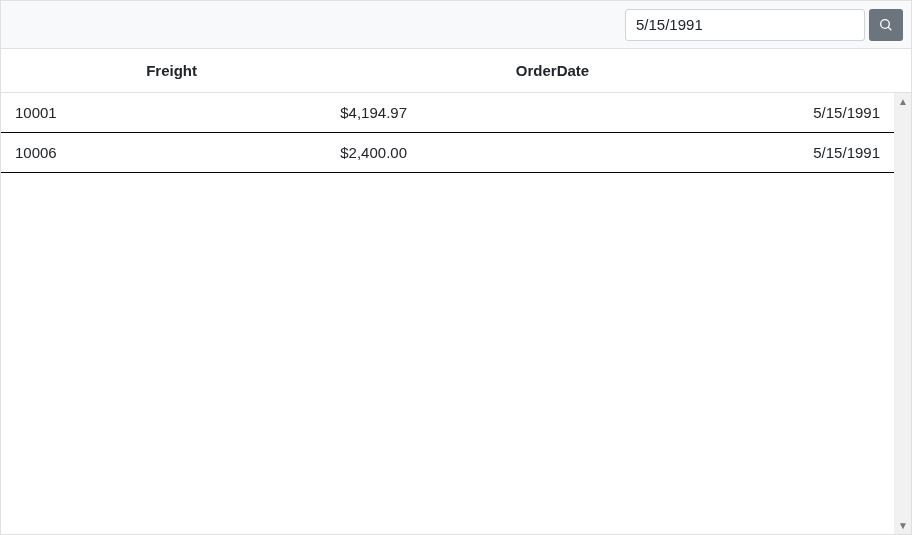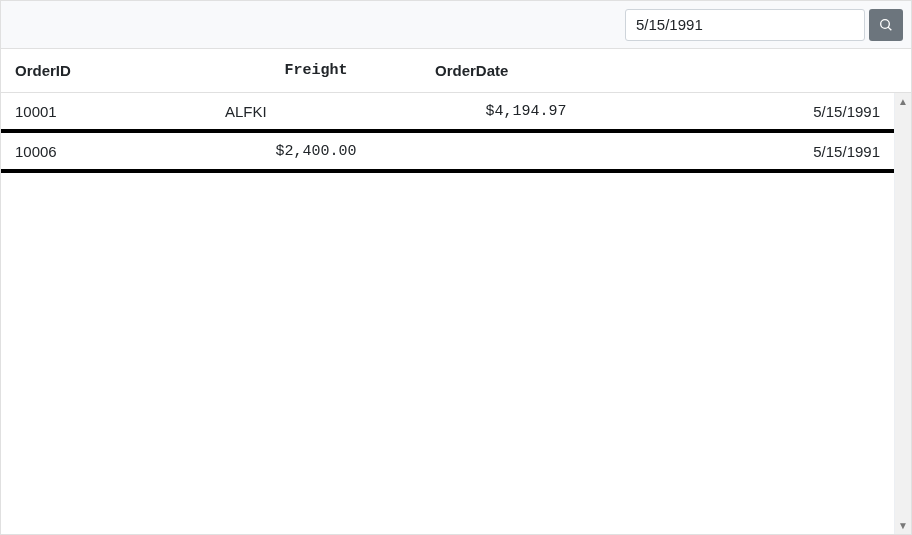--- a/index.html
+++ b/index.html
@@ -62,35 +62,35 @@
   }
   .header-cell {
     padding: 13px 14px;
     font-weight: 700;
     font-size: 15px;
     color: #212529;
     flex-shrink: 0;
   }
   .c-orderid { width: 210px; text-align: left; }
   .c-customer { width: 210px; text-align: left; }
-  .c-freight { width: 210px; text-align: center; font-family: Liberation Mono, monospace; }
-  .c-date { flex: 1; text-align: left; }
+  .c-freight { width: 210px; text-align: right; }
+  .c-date { flex: 1; text-align: center; }
 
   .body-scroll {
     flex: 1;
     position: relative;
     display: flex;
     overflow: hidden;
   }
   .rows {
     flex: 1;
   }
   .data-row {
     display: flex;
-    border-bottom: 4px solid #000000;
+    border-bottom: 1px solid #000000;
     height: 40px;
     align-items: center;
   }
   .data-cell {
     padding: 0 14px;
     font-size: 15px;
     color: #212529;
     flex-shrink: 0;
   }
   .data-cell.c-date { text-align: right; }
@@ -122,31 +122,29 @@
     <input class="search-input" type="text" value="5/15/1991" style="">
     <button class="search-btn">
       <svg viewBox="0 0 24 24">
         <circle cx="10.5" cy="10.5" r="6.5"></circle>
         <line x1="20" y1="20" x2="15.2" y2="15.2"></line>
       </svg>
     </button>
   </div>
 
   <div class="header-row">
-    <div class="header-cell c-orderid">OrderID</div>
     <div class="header-cell c-freight">Freight</div>
     <div class="header-cell c-date">OrderDate</div>
   </div>
 
   <div class="body-scroll">
     <div class="rows">
 
       <div class="data-row">
         <div class="data-cell c-orderid">10001</div>
-        <div class="data-cell c-customer">ALFKI</div>
         <div class="data-cell c-freight">$4,194.97</div>
         <div class="data-cell c-date">5/15/1991</div>
       </div>
 
       <div class="data-row">
         <div class="data-cell c-orderid">10006</div>
         <div class="data-cell c-freight">$2,400.00</div>
         <div class="data-cell c-date">5/15/1991</div>
       </div>
 

